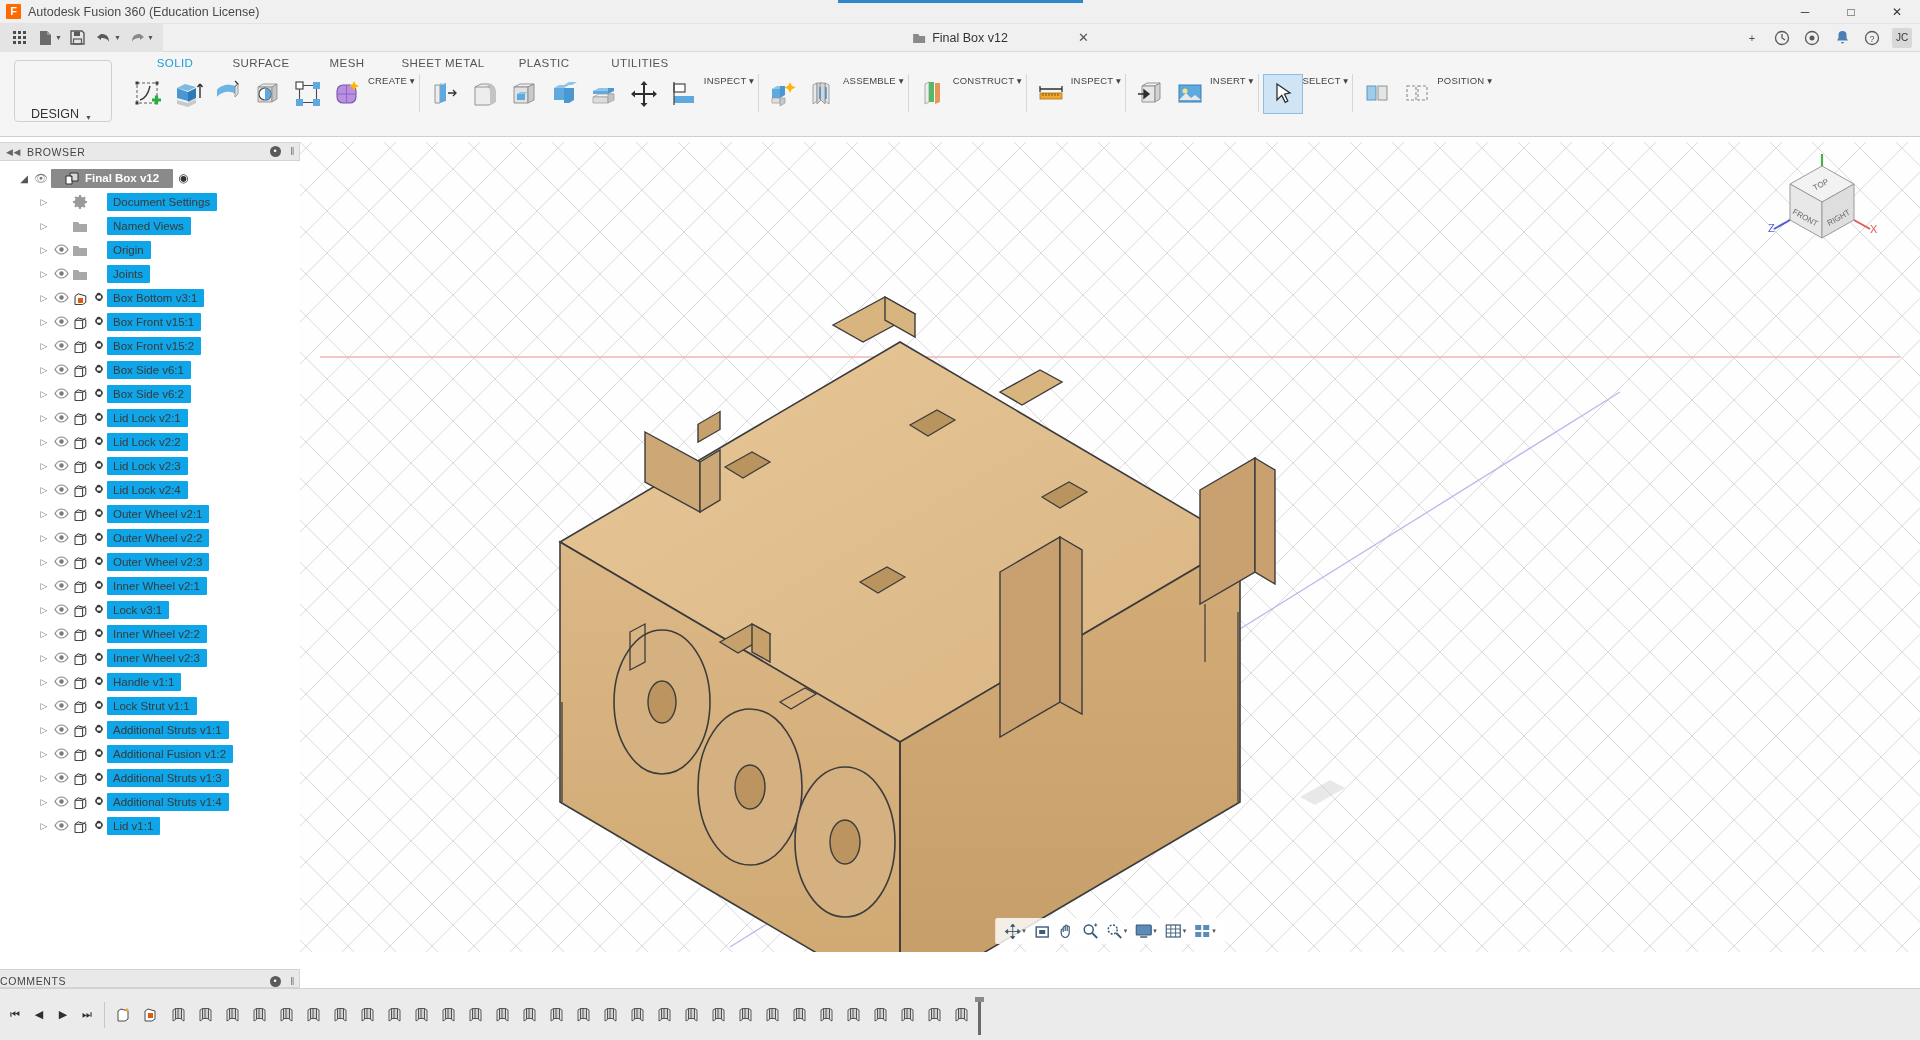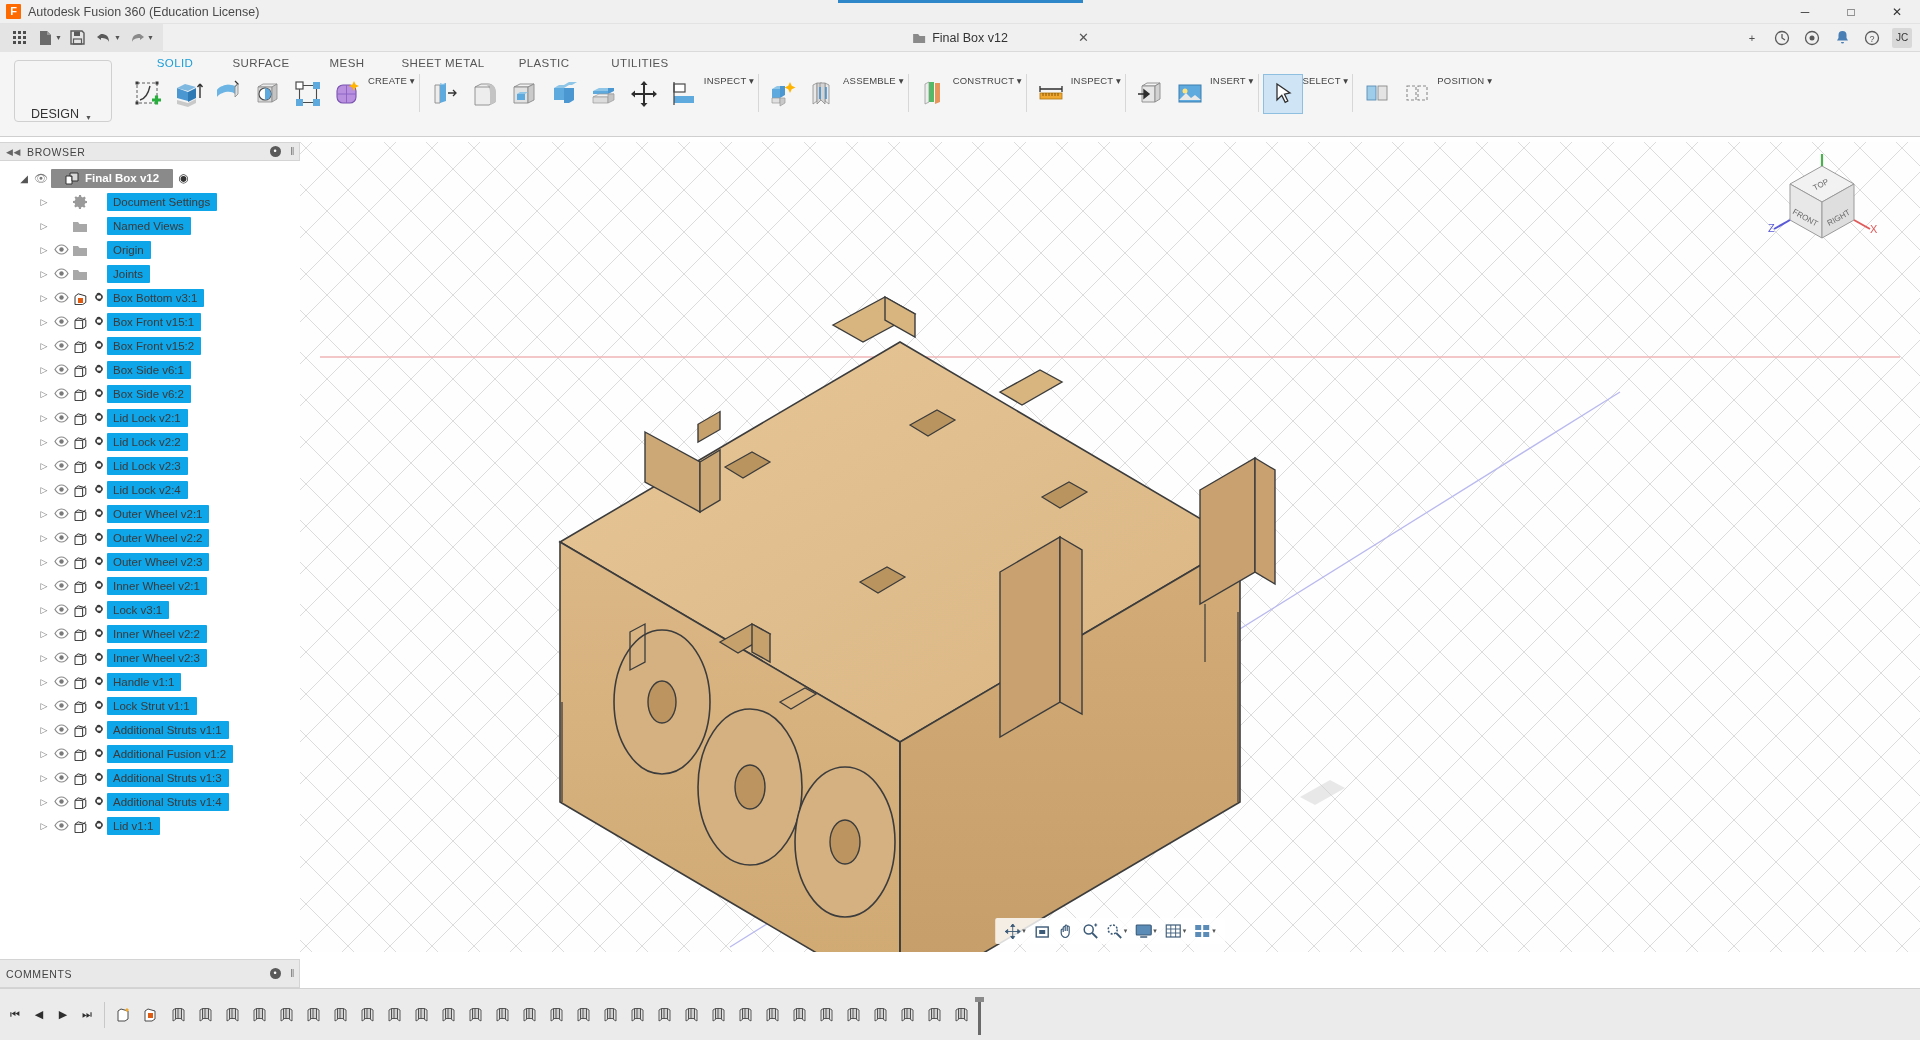--- a/index.html
+++ b/index.html
@@ -77,23 +77,23 @@
   .canvas { position:absolute; left:300px; top:142px; right:0; bottom:88px;
     background:#fefefe; overflow:hidden; }
   .viewcube { position:absolute; right:40px; top:10px; width:120px; height:105px; }
   .navbar { position:absolute; left:50%; transform:translateX(-50%); bottom:8px;
     display:flex; align-items:center; gap:2px; background:rgba(255,255,255,.82);
     padding:3px 6px; border-radius:2px; }
   .navbtn { width:22px; height:20px; display:flex; align-items:center; justify-content:center;
     color:#3c5b78; font-size:13px; }
 
   
-  .comments { position:absolute; left:0; bottom:52px; width:300px; height:29px;
+  .comments { position:absolute; left:0; bottom:52px; width:300px; height:19px;
     background:#e9e9e9; border:1px solid #d4d4d4; border-left:none; display:flex;
-    align-items:center; font-size:10.5px; color:#444; letter-spacing:.6px; padding-left:6px; }
+    align-items:flex-end; font-size:10.5px; color:#444; letter-spacing:.6px; }
   .comments .pinp { position:absolute; right:18px; width:11px; height:11px; border-radius:50%;
     background:#5a5a5a; color:#fff; font-size:9px; line-height:11px; text-align:center; }
   .comments .grip { position:absolute; right:4px; color:#777; font-size:10px; }
 
   
   .timeline { position:absolute; left:0; bottom:0; width:1920px; height:52px;
     background:#ebebeb; border-top:1px solid #d2d2d2; display:flex; align-items:center; }
   .tl-nav { display:flex; align-items:center; padding-left:4px; gap:2px; }
   .tl-navbtn { width:22px; height:26px; display:flex; align-items:center;
     justify-content:center; color:#2e2e2e; font-size:11px; }

